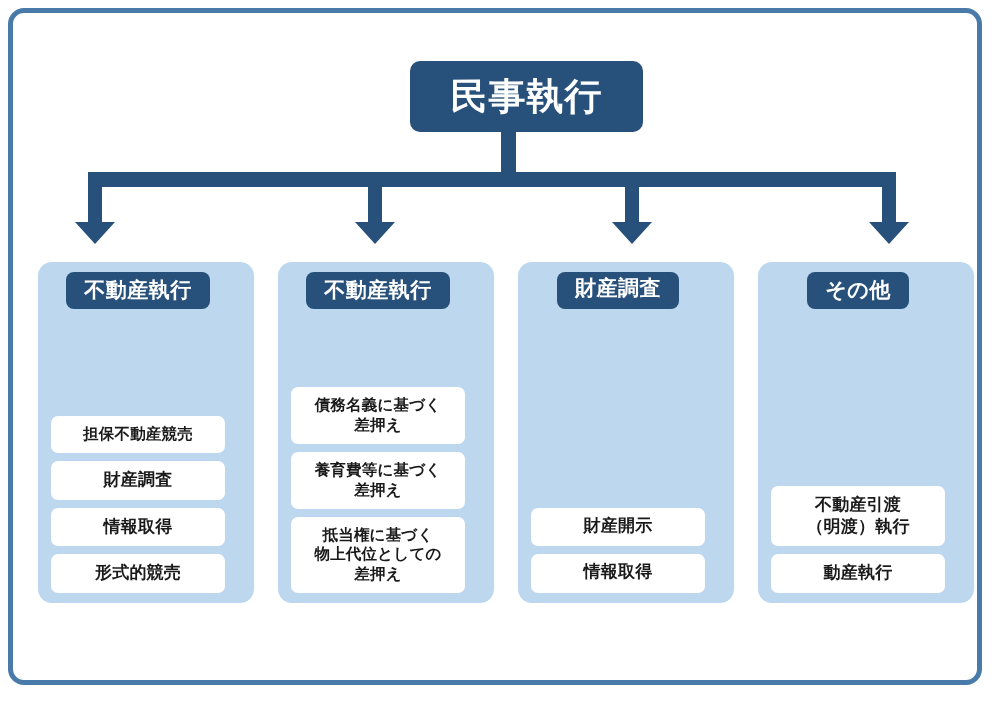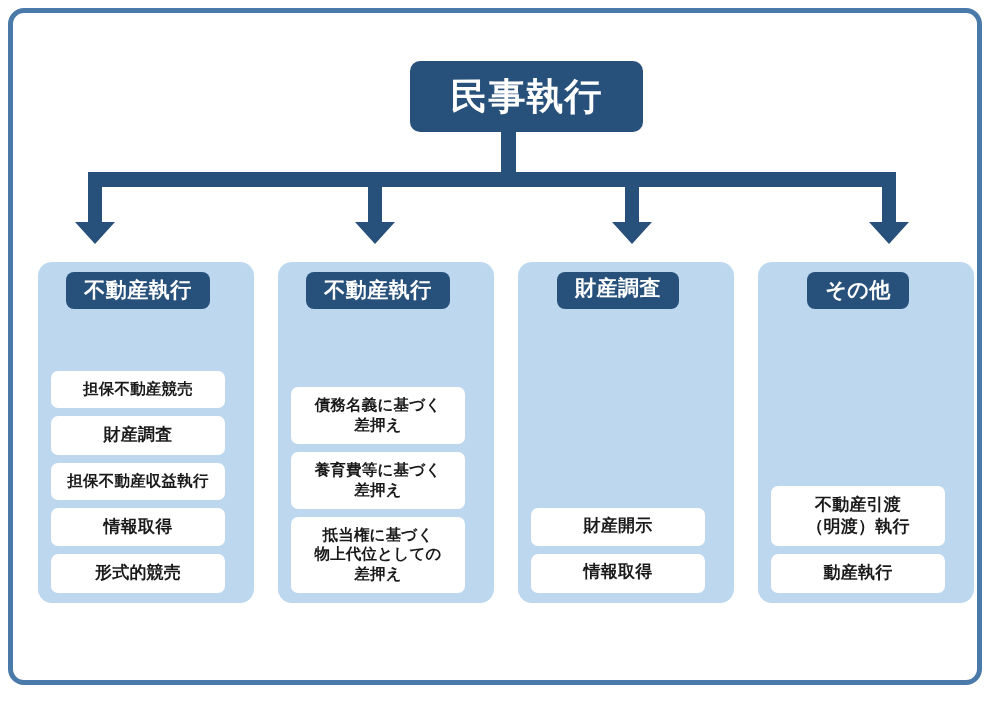--- a/index.html
+++ b/index.html
@@ -155,21 +155,20 @@
     <svg width="40" height="75" viewBox="0 0 40 75" xmlns="http://www.w3.org/2000/svg">
       <polygon points="13,0 27,0 27,50 40,50 20,72 0,50 13,50" fill="#27507a"></polygon>
     </svg>
   </div>
 
   <div class="col-panel" style="left:38px;">
     <div class="col-header">不動産執行</div>
     <div class="col-items">
       <div class="item-box small">担保不動産競売</div>
       <div class="item-box">財産調査</div>
-      <div class="item-box small">担保不動産収益執行</div>
       <div class="item-box">情報取得</div>
       <div class="item-box">形式的競売</div>
     </div>
   </div>
 
   <div class="col-panel" style="left:278px;">
     <div class="col-header">不動産執行</div>
     <div class="col-items">
       <div class="item-box small">債務名義に基づく<br>差押え</div>
       <div class="item-box small">養育費等に基づく<br>差押え</div>

